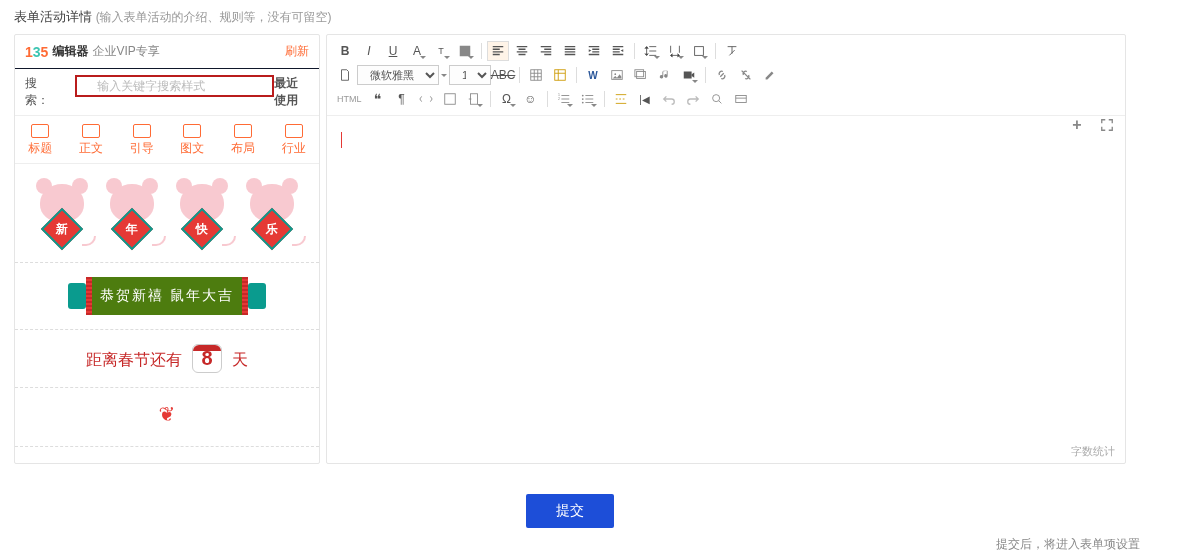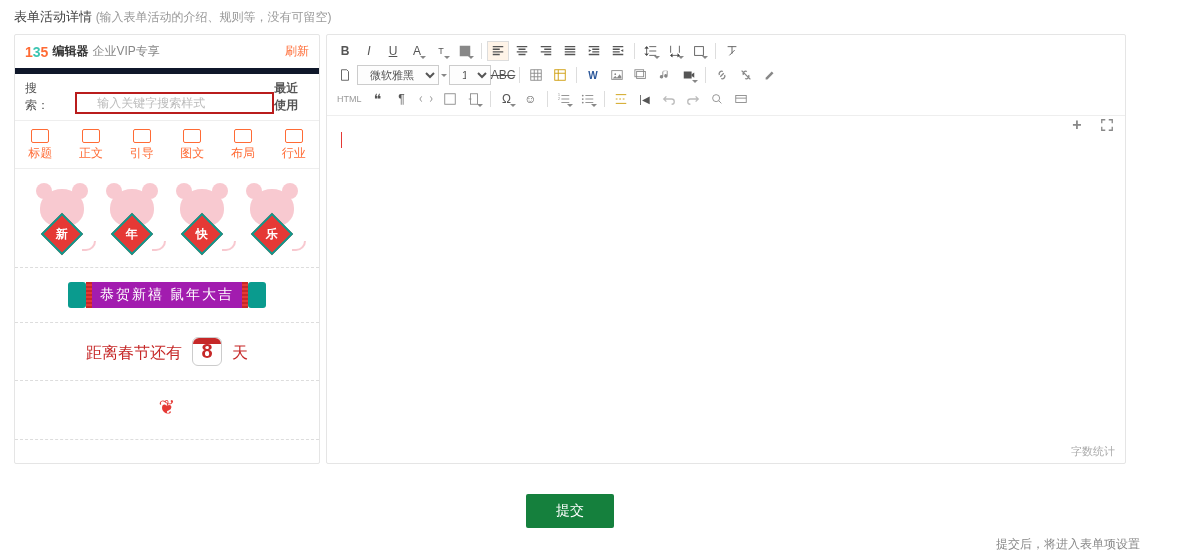--- a/index.html
+++ b/index.html
@@ -6,31 +6,31 @@
 body { font-family: "Microsoft YaHei", Arial, sans-serif; font-size: 12px; color: #333; background: #fff; }
 .container { width: 1140px; height: 555px; position: relative; }
 
 .page-header { padding: 8px 14px; font-size: 13px; color: #444; }
 .page-header .hint { color: #999; font-size: 12px; }
 
 .main-area { display: flex; padding: 0 14px; gap: 6px; }
 
 
 .sidebar { width: 306px; border: 1px solid #e5e5e5; background: #fff; height: 430px; overflow: hidden; border-radius: 2px; }
-.sidebar-head { display: flex; align-items: center; justify-content: space-between; padding: 8px 10px; border-bottom: 6px solid #0f172a; }
+.sidebar-head { display: flex; align-items: center; justify-content: space-between; padding: 8px 10px; border-bottom: 1px solid #0f172a; }
 .brand { display: flex; align-items: center; gap: 4px; }
 .brand-logo { font-weight: bold; font-size: 14px; }
 .brand-logo .d1 { color: #ff6b35; }
 .brand-logo .d2 { color: #3cc5b2; }
 .brand-logo .d3 { color: #ff6b35; }
 .brand-text { font-weight: 600; color: #333; }
 .vip { color: #888; font-size: 12px; }
 .refresh { color: #ff6b35; cursor: pointer; }
 
-.search-row { display: flex; align-items: flex-end; padding: 6px 10px; border-bottom: 1px solid #eee; }
+.search-row { display: flex; align-items: flex-start; padding: 6px 10px; border-bottom: 1px solid #eee; }
 .search-label { color: #555; }
 .search-input { flex: 1; border: 2px solid #b91c1c; height: 22px; padding: 0 20px; font-size: 12px; color: #333; margin-left: 24px; }
 .search-input::placeholder { color: #bbb; }
 .recent { color: #555; font-weight: bold; }
 
 .tabs { display: flex; border-bottom: 1px solid #eee; padding-top: 4px; }
 .tab { flex: 1; text-align: center; padding: 4px 0 6px; cursor: pointer; color: #ff6b35; position: relative; }
 .tab .icon { width: 18px; height: 14px; border: 1.5px solid #ff6b35; margin: 0 auto 2px; border-radius: 2px; position: relative; }
 
 .tpl-list { height: 320px; overflow-y: auto; }
@@ -43,21 +43,21 @@
 .ear { position: absolute; width: 16px; height: 16px; background: #f8c9d0; border-radius: 50%; top: 0; }
 .ear.l { left: 4px; }
 .ear.r { right: 4px; }
 .diamond { position: absolute; left: 50%; top: 36px; transform: translateX(-50%) rotate(45deg); width: 30px; height: 30px; background: #e53935; border: 2px solid #0a9b8e; display: flex; align-items: center; justify-content: center; }
 .diamond span { transform: rotate(-45deg); color: #fff; font-size: 12px; font-weight: bold; }
 .tail { position: absolute; right: -4px; bottom: 2px; width: 14px; height: 10px; border: 2px solid #f8c9d0; border-left: none; border-top: none; border-radius: 0 0 10px 0; }
 
 
 .scroll-banner { display: flex; align-items: center; justify-content: center; }
 .scroll-cap { width: 18px; height: 26px; background: #0a9b8e; border-radius: 3px; }
-.scroll-body { background: #a21caf; color: #fff; padding: 4px 14px; font-size: 14px; letter-spacing: 2px; font-weight: 500; position: relative; }
+.scroll-body { background: #4d7c0f; color: #fff; padding: 10px 14px; font-size: 14px; letter-spacing: 2px; font-weight: 500; position: relative; }
 .scroll-body::before, .scroll-body::after { content: ""; position: absolute; top: 0; bottom: 0; width: 6px; background: repeating-linear-gradient(0deg,#c62828 0 2px,#e53935 2px 4px); }
 .scroll-body::before { left: 0; }
 .scroll-body::after { right: 0; }
 
 
 .countdown { color: #c62828; font-size: 16px; }
 .countdown .calbox { display: inline-block; border: 1px solid #ccc; border-radius: 6px; padding: 2px 8px; margin: 0 6px; position: relative; font-size: 20px; font-weight: bold; color: #c62828; }
 .countdown .calbox::before { content: ""; position: absolute; left: 0; right: 0; top: 0; height: 6px; background: #c62828; border-radius: 6px 6px 0 0; }
 
 
@@ -79,21 +79,21 @@
 .canvas { flex: 1; padding: 16px 14px; position: relative; }
 .cursor { display: inline-block; width: 1px; height: 16px; background: #e53935; animation: blink 1s infinite; }
 @keyframes blink { 50% { opacity: 0; } }
 
 .footer-stats { position: absolute; right: 10px; bottom: 4px; font-size: 11px; color: #aaa; }
 .corner { position: absolute; right: 6px; top: 80px; display: flex; gap: 6px; }
 .corner .tbtn { color: #888; }
 
 
 .bottom { text-align: center; padding-top: 30px; }
-.submit-btn { background: #15803d; color: #fff; border: none; padding: 8px 30px; font-size: 14px; border-radius: 2px; cursor: pointer; }
+.submit-btn { background: #1d4ed8; color: #fff; border: none; padding: 8px 30px; font-size: 14px; border-radius: 2px; cursor: pointer; }
 .submit-hint { color: #888; font-size: 12px; margin-top: 8px; text-align: right; }
 
 
 .tpl-list::-webkit-scrollbar { width: 6px; }
 .tpl-list::-webkit-scrollbar-thumb { background: #ccc; border-radius: 3px; }
 </style>
 </head>
 <body>
 
 <div class="container">

